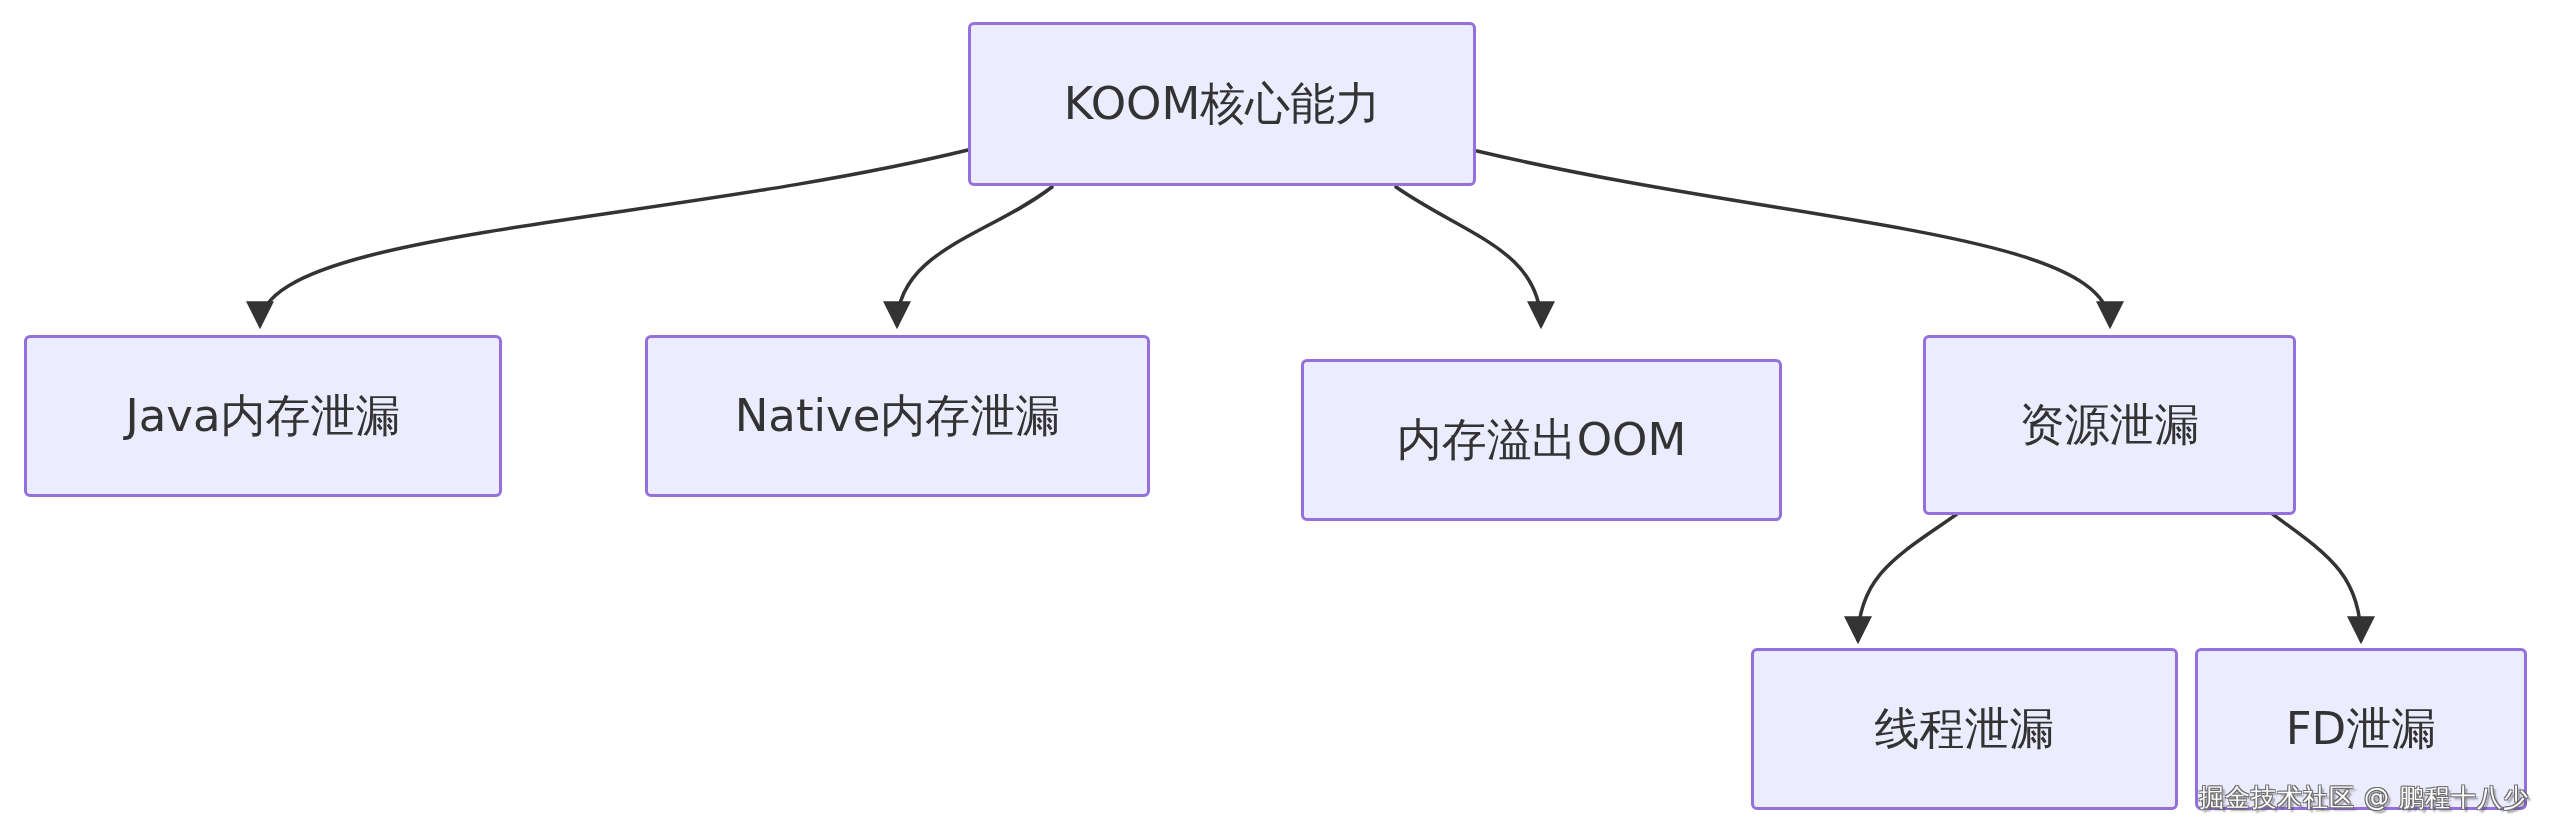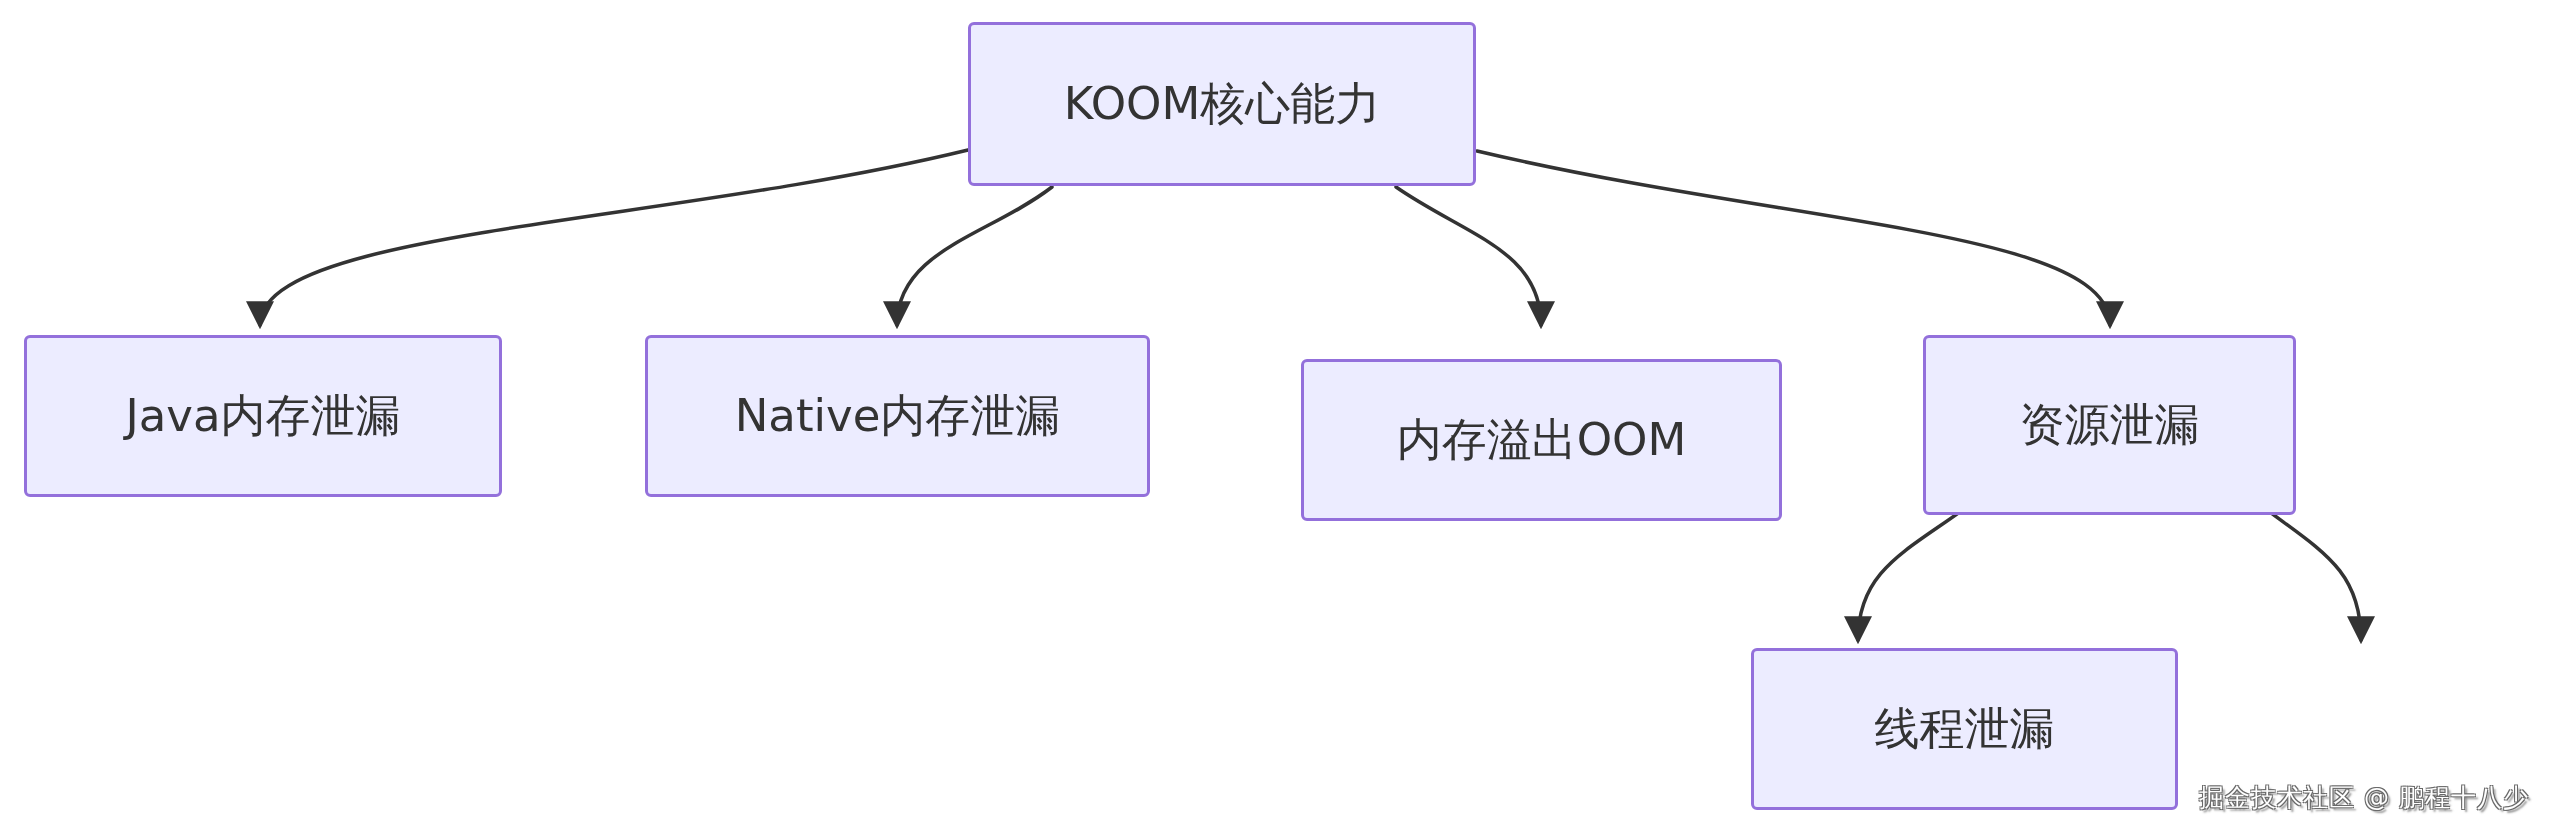--- a/index.html
+++ b/index.html
@@ -102,16 +102,19 @@
   </div>
 
   <div class="node node-resource">
     <span>资源泄漏</span>
   </div>
 
   <div class="node node-thread">
     <span>线程泄漏</span>
   </div>
 
+  <div class="node node-fd">
+    <span>FD泄漏</span>
+  </div>
 
   <div class="watermark">掘金技术社区 @ 鹏程十八少</div>
 
 </div>
 
 </body></html>

